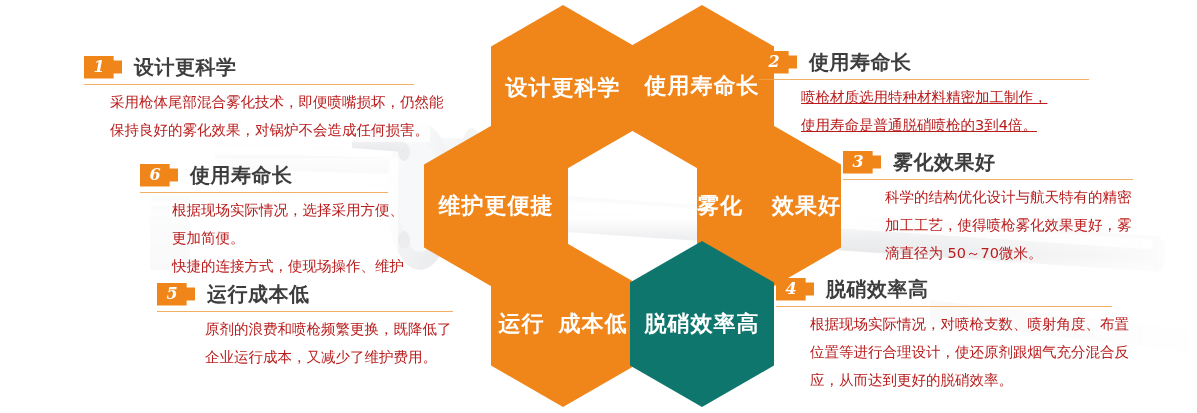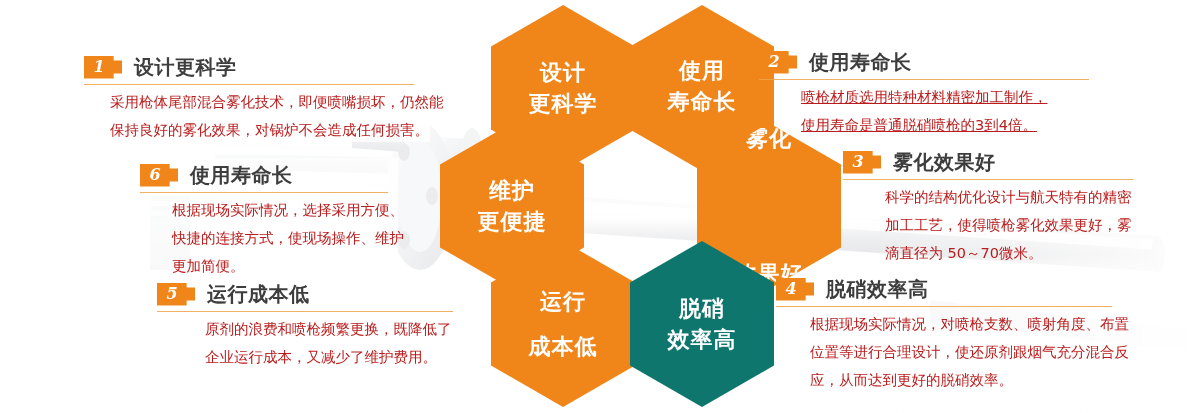--- a/index.html
+++ b/index.html
@@ -38,37 +38,37 @@
     z-index: 3;
     pointer-events: none;
   }
   .hex {
     position: absolute;
     width: 144px;
     height: 166px;
     -webkit-clip-path: polygon(50% 0%, 100% 25%, 100% 75%, 50% 100%, 0% 75%, 0% 25%);
     clip-path: polygon(50% 0%, 100% 25%, 100% 75%, 50% 100%, 0% 75%, 0% 25%);
     display: flex;
-    flex-direction: column;
+    flex-direction: row;
     align-items: center;
     justify-content: center;
     color: #ffffff;
     font-weight: bold;
     font-size: 22px;
     line-height: 1.42;
     letter-spacing: 1px;
     text-align: center;
     pointer-events: auto;
   }
   .hex .l1, .hex .l2 { display: block; white-space: nowrap; }
 
   
   .hex-1 { left: 491px; top:   5px; }   
   .hex-2 { left: 630px; top:   5px; font-family: Liberation Mono, monospace; }   
-  .hex-3 { left: 440px; top: 123px; }   
+  .hex-3 { left: 424px; top: 123px; }   
   .hex-4 { left: 697px; top: 123px; justify-content: space-between; }   
   .hex-5 { left: 491px; top: 241px; gap: 14px; }   
   .hex-6 { left: 630px; top: 241px; }   
 
   
   .block {
     position: absolute;
     z-index: 5;
   }
   .block-head {
@@ -327,18 +327,18 @@
   <div class="block b6">
     <div class="block-head">
       <div class="badge" style="background:#F08519">
         <span class="num">6</span>
       </div>
       <div class="block-title">使用寿命长</div>
     </div>
     <div class="rule"></div>
     <div class="block-body">
       <span class="ln">根据现场实际情况，选择采用方便、</span>
+      <span class="ln">更加简便。</span>
       <span class="ln">快捷的连接方式，使现场操作、维护</span>
-      <span class="ln">更加简便。</span>
     </div>
   </div>
 
 </div>
 
 </body></html>

